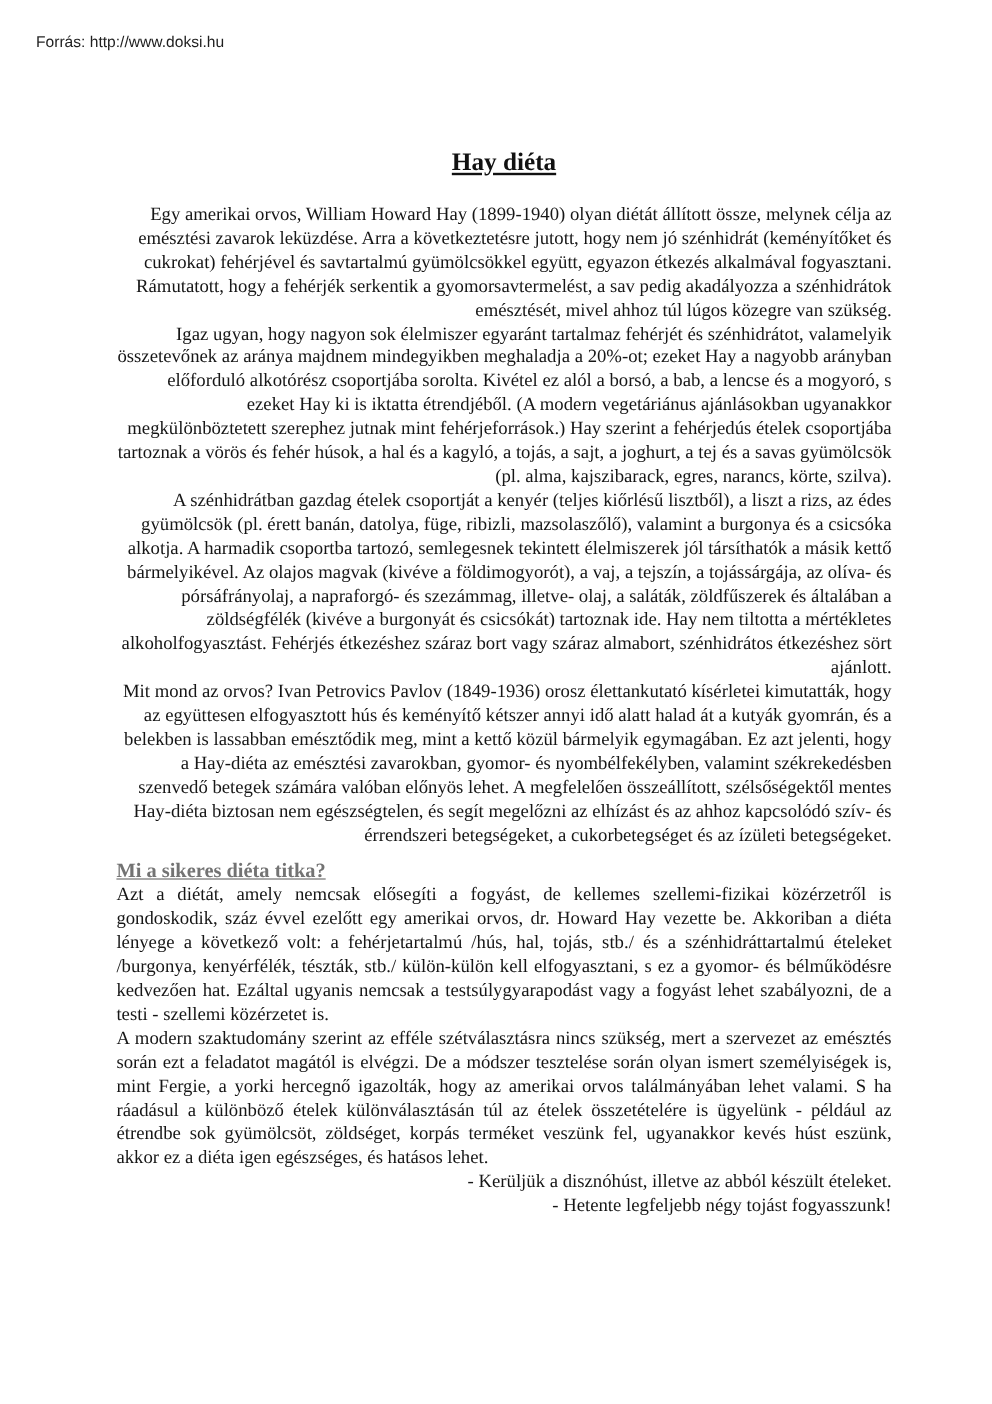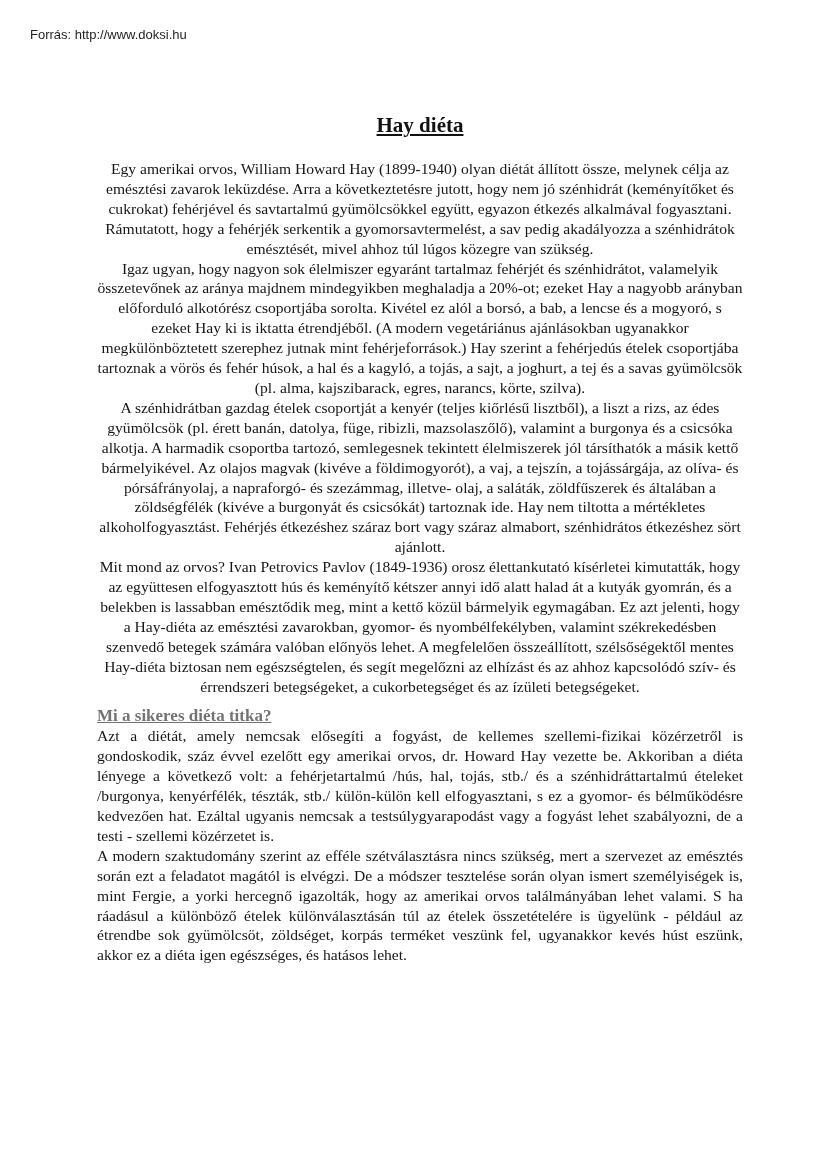--- a/index.html
+++ b/index.html
@@ -22,38 +22,38 @@
     top: 11px;
     left: 30px;
     font-family: "Liberation Sans", sans-serif;
     font-size: 13px;
     color: #1f1f1f;
     white-space: nowrap;
   }
   .content {
     position: absolute;
     left: 97px;
-    top: 0;
+    top: 10px;
     width: 646px;
   }
   .doc-title {
     margin: 97px 0 21px 0;
     text-align: center;
     font-size: 21px;
     font-weight: bold;
     text-decoration: underline;
     color: #111111;
   }
   p.body {
     margin: 0;
     font-size: 15.6px;
     line-height: 19.9px;
     color: #161616;
   }
-  p.align-left { text-align: center; }
+  p.align-left { text-align: right; }
   p.align-justify { text-align: justify; }
   h2.section-heading {
     margin: 10px 0 0 0;
     font-size: 17px;
     line-height: 19.9px;
     font-weight: bold;
     text-decoration: underline;
     color: #737373;
   }
 </style>
@@ -76,16 +76,18 @@
 
     <p class="body align-left">Mit mond az orvos? Ivan Petrovics Pavlov (1849-1936) orosz élettankutató kísérletei kimutatták, hogy az együttesen elfogyasztott hús és keményítő kétszer annyi idő alatt halad át a kutyák gyomrán, és a belekben is lassabban emésztődik meg, mint a kettő közül bármelyik egymagában. Ez azt jelenti, hogy a Hay-diéta az emésztési zavarokban, gyomor- és nyombélfekélyben, valamint székrekedésben szenvedő betegek számára valóban előnyös lehet. A megfelelően összeállított, szélsőségektől mentes Hay-diéta biztosan nem egészségtelen, és segít megelőzni az elhízást és az ahhoz kapcsolódó szív- és érrendszeri betegségeket, a cukorbetegséget és az ízületi betegségeket.</p>
 
     <h2 class="section-heading">Mi a sikeres diéta titka?</h2>
 
     <p class="body align-justify">Azt a diétát, amely nemcsak elősegíti a fogyást, de kellemes szellemi-fizikai közérzetről is gondoskodik, száz évvel ezelőtt egy amerikai orvos, dr. Howard Hay vezette be. Akkoriban a diéta lényege a következő volt: a fehérjetartalmú /hús, hal, tojás, stb./ és a szénhidráttartalmú ételeket /burgonya, kenyérfélék, tészták, stb./ külön-külön kell elfogyasztani, s ez a gyomor- és bélműködésre kedvezően hat. Ezáltal ugyanis nemcsak a testsúlygyarapodást vagy a fogyást lehet szabályozni, de a testi - szellemi közérzetet is.</p>
 
     <p class="body align-justify">A modern szaktudomány szerint az efféle szétválasztásra nincs szükség, mert a szervezet az emésztés során ezt a feladatot magától is elvégzi. De a módszer tesztelése során olyan ismert személyiségek is, mint Fergie, a yorki hercegnő igazolták, hogy az amerikai orvos találmányában lehet valami. S ha ráadásul a különböző ételek különválasztásán túl az ételek összetételére is ügyelünk - például az étrendbe sok gyümölcsöt, zöldséget, korpás terméket veszünk fel, ugyanakkor kevés húst eszünk, akkor ez a diéta igen egészséges, és hatásos lehet.</p>
 
 
+    <p class="body align-left">- Kerüljük a disznóhúst, illetve az abból készült ételeket.</p>
 
+    <p class="body align-left">- Hetente legfeljebb négy tojást fogyasszunk!</p>
 
   </div>
 </div>
 
 </body></html>

